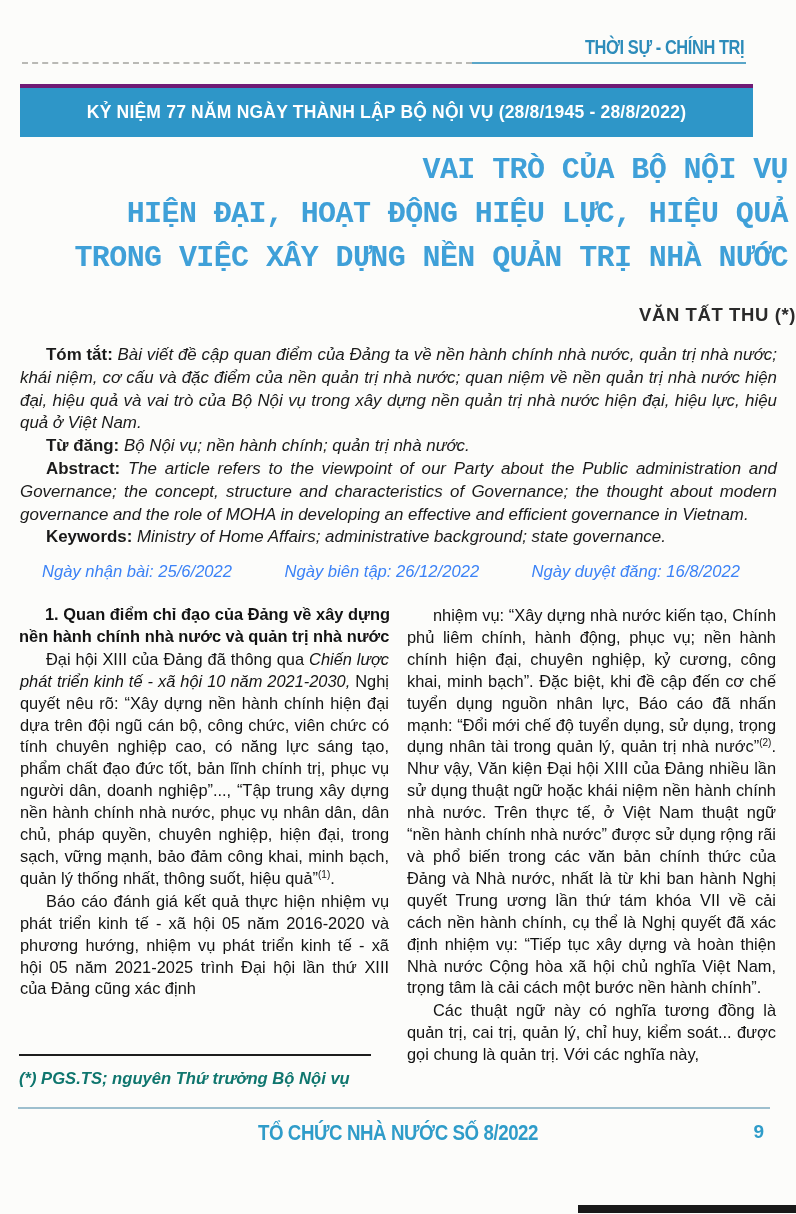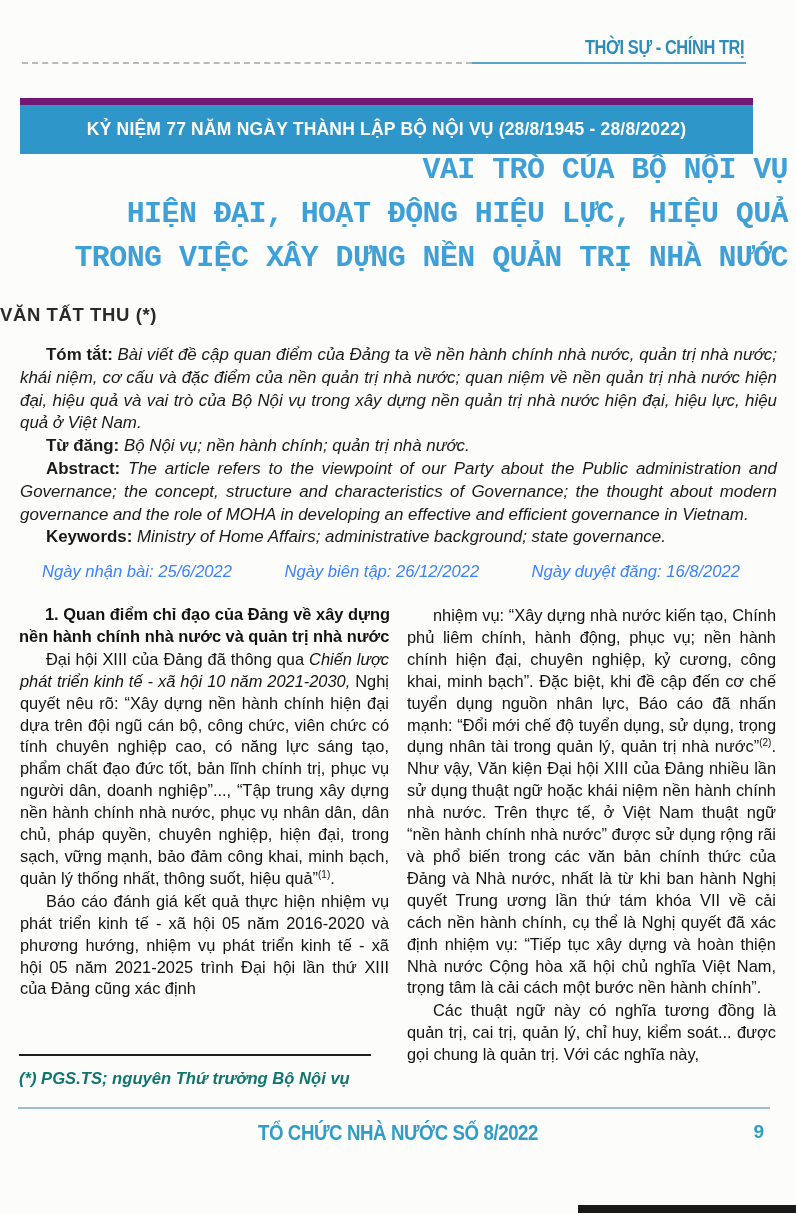--- a/index.html
+++ b/index.html
@@ -18,35 +18,35 @@
   .rule-top-gray {
     position:absolute; top:62px; left:22px; width:450px;
     border-top:2px dashed #b9b9b5;
   }
   .rule-top-teal {
     position:absolute; top:62px; left:472px; width:274px;
     border-top:2px solid #5aa6c8;
   }
   
   .banner {
-    position:absolute; top:98px; left:20px; width:733px; height:49px;
+    position:absolute; top:84px; left:20px; width:733px; height:49px;
     display:flex; align-items:center; justify-content:center;
     color:#ffffff; font-weight:bold; font-size:17.5px; letter-spacing:0.2px;
-    border-top:7px solid #701a75;
+    border-top:4px solid #701a75;
   }
   
   .title {
     position:absolute; top:148px; left:8px; width:780px;
     text-align:right; font-weight:bold; font-size:30px; line-height:44px;
     letter-spacing:-0.6px;
     font-family:Liberation Mono, monospace;
   }
   .author {
     position:absolute; top:304px; left:0; width:796px;
-    text-align:left; font-weight:bold; font-size:18.5px; letter-spacing:0.6px;
+    text-align:right; font-weight:bold; font-size:18.5px; letter-spacing:0.6px;
     color:#2a2a2a;
   }
   
   .abstract {
     position:absolute; top:344px; left:20px; width:757px;
     font-size:16.9px; line-height:22.8px; text-align:justify; color:#1a1a1a;
   }
   .abstract p { margin:0; text-indent:26px; font-style:italic; }
   .abstract .lbl { font-style:normal; font-weight:bold; }
   

